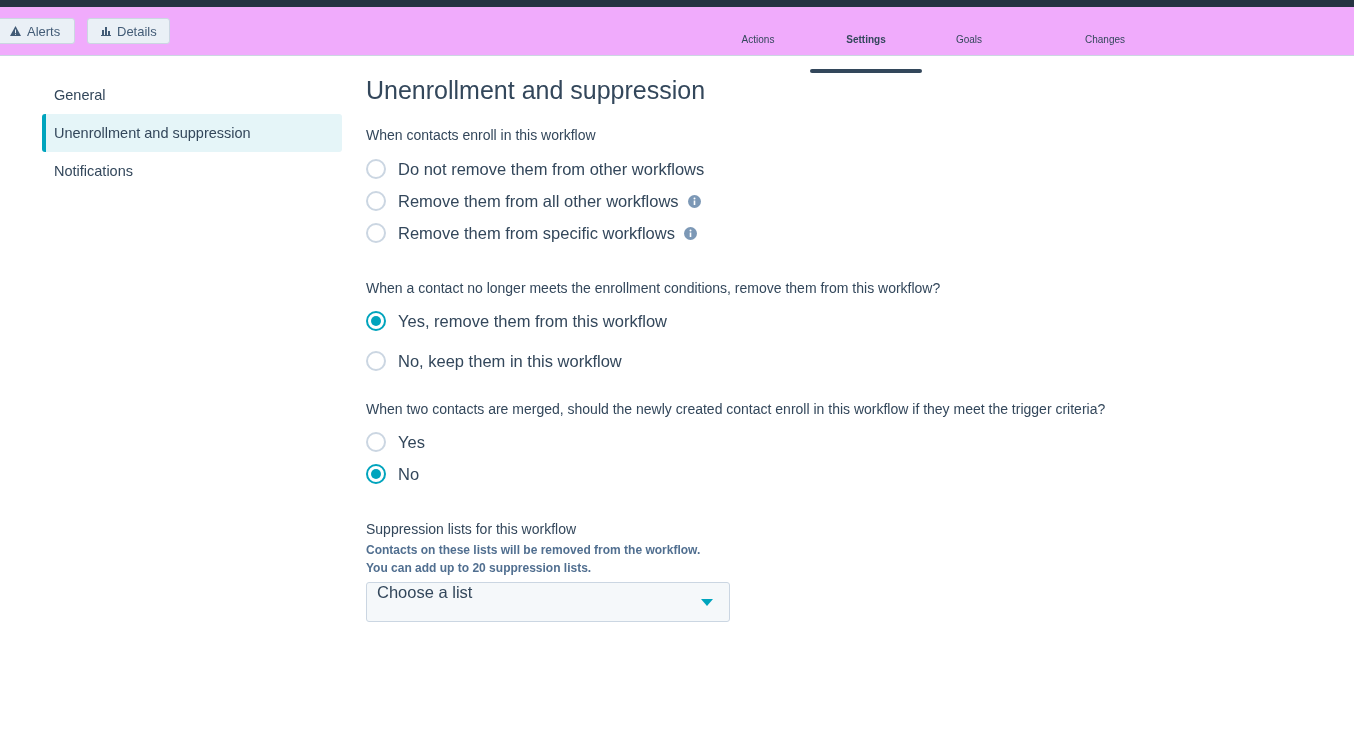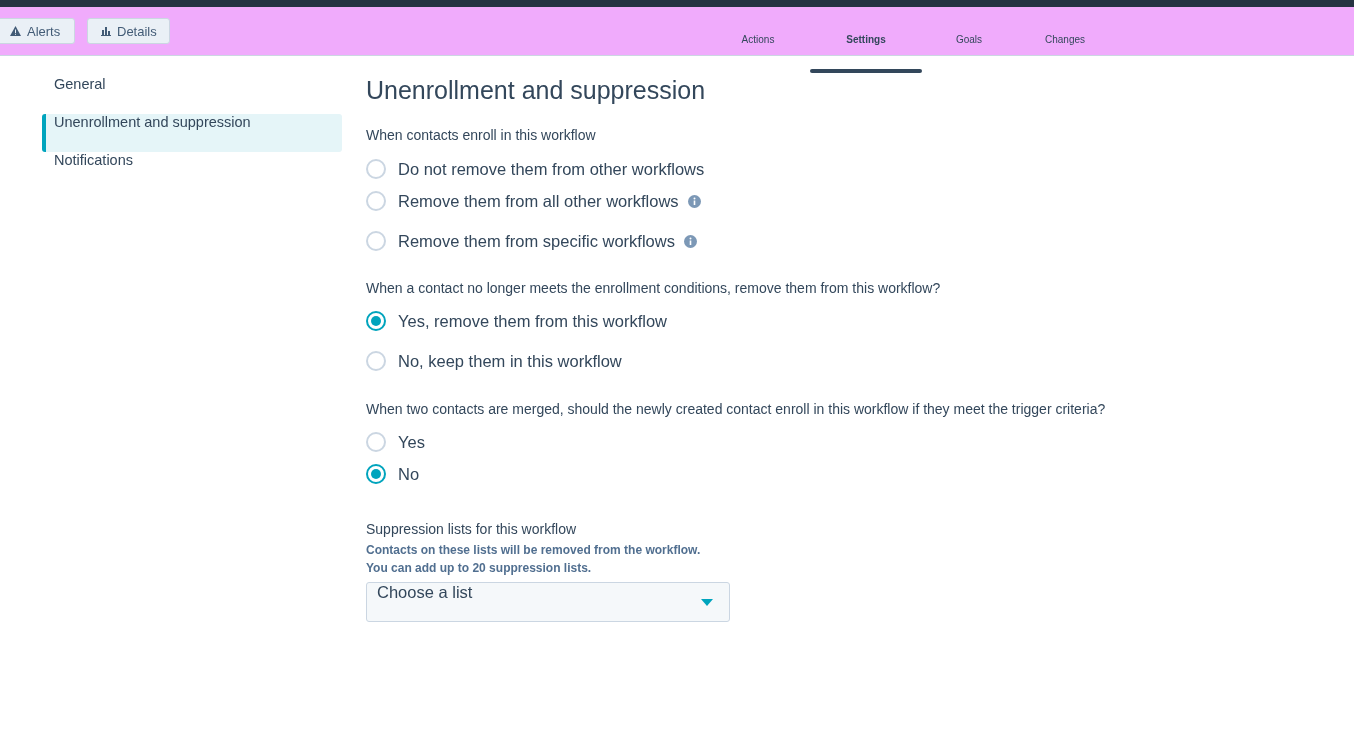--- a/index.html
+++ b/index.html
@@ -15,21 +15,21 @@
   .hbtn.details { left: 87px; width: 83px; padding-left: 13px; }
   .hbtn svg { display: block; }
 
   .tabs { position: absolute; top: 0; left: 0; height: 49px; }
   .tab { position: absolute; top: 0; height: 64px; font-size: 10px; color: #33475b; display: flex; align-items: center; justify-content: center; cursor: pointer; }
   .tab.active { font-weight: bold; }
   .tab .underline { position: absolute; left: 0; right: 0; bottom: -2px; height: 4px; border-radius: 2px; background: #33475b; display: none; }
   .tab.active .underline { display: block; }
 
   .sidebar { position: absolute; left: 42px; top: 76px; width: 300px; }
-  .side-item { height: 38px; display: flex; align-items: flex-start; padding-left: 12px; font-size: 14.5px; color: #33475b; cursor: pointer; border-radius: 3px; }
+  .side-item { height: 38px; display: flex; align-items: center; padding-left: 12px; font-size: 14.5px; color: #33475b; cursor: pointer; border-radius: 3px; }
   .side-item.active { background: #e5f5f8; border-left: 4px solid #00a4bd; padding-left: 8px; }
 
   .main { position: absolute; left: 366px; top: 0; }
   .page-title { position: absolute; left: 0; top: 76px; font-size: 25px; font-weight: normal; color: #33475b; white-space: nowrap; }
   .q-label { position: absolute; left: 0; font-size: 14px; font-weight: normal; color: #33475b; white-space: nowrap; }
   .radio-row { position: absolute; left: 0; height: 26px; display: flex; align-items: center; white-space: nowrap; cursor: pointer; }
   .radio { width: 20px; height: 20px; border-radius: 50%; border: 2px solid #cbd6e2; background: #fff; display: flex; align-items: center; justify-content: center; flex: 0 0 20px; }
   .radio.checked { border-color: #00a4bd; }
   .radio.checked::after { content: ""; width: 10px; height: 10px; border-radius: 50%; background: #00a4bd; display: block; }
   .radio-label { margin-left: 12px; font-size: 16.5px; color: #33475b; }
@@ -72,21 +72,21 @@
 
     </div>
     <div class="tab active" style="left:810px;width:112px;">
       <span>Settings</span>
       <div class="underline"></div>
     </div>
     <div class="tab" style="left:936px;width:66px;">
       <span>Goals</span>
 
     </div>
-    <div class="tab" style="left:999px;width:86px;justify-content:flex-end;">
+    <div class="tab" style="left:1062px;width:86px;">
       <span>Changes</span>
 
     </div>
   </div>
 </div>
 
 <nav class="sidebar">
   <div class="side-item">
     <span>General</span>
   </div>
@@ -110,21 +110,21 @@
     <span class="radio"></span>
     <span class="radio-label">Remove them from all other workflows</span>
     <span class="info-icon">
       <svg width="13" height="13" viewBox="0 0 13 13">
           <circle cx="6.5" cy="6.5" r="6.5" fill="#7c98b6"></circle>
           <rect x="5.7" y="5.5" width="1.6" height="4.5" fill="#fff"></rect>
           <circle cx="6.5" cy="3.6" r="1" fill="#fff"></circle>
         </svg>
     </span>
   </div>
-  <div class="radio-row" style="top:228px;">
+  <div class="radio-row" style="top:220px;">
     <span class="radio"></span>
     <span class="radio-label">Remove them from specific workflows</span>
     <span class="info-icon">
       <svg width="13" height="13" viewBox="0 0 13 13">
           <circle cx="6.5" cy="6.5" r="6.5" fill="#7c98b6"></circle>
           <rect x="5.7" y="5.5" width="1.6" height="4.5" fill="#fff"></rect>
           <circle cx="6.5" cy="3.6" r="1" fill="#fff"></circle>
         </svg>
     </span>
   </div>

